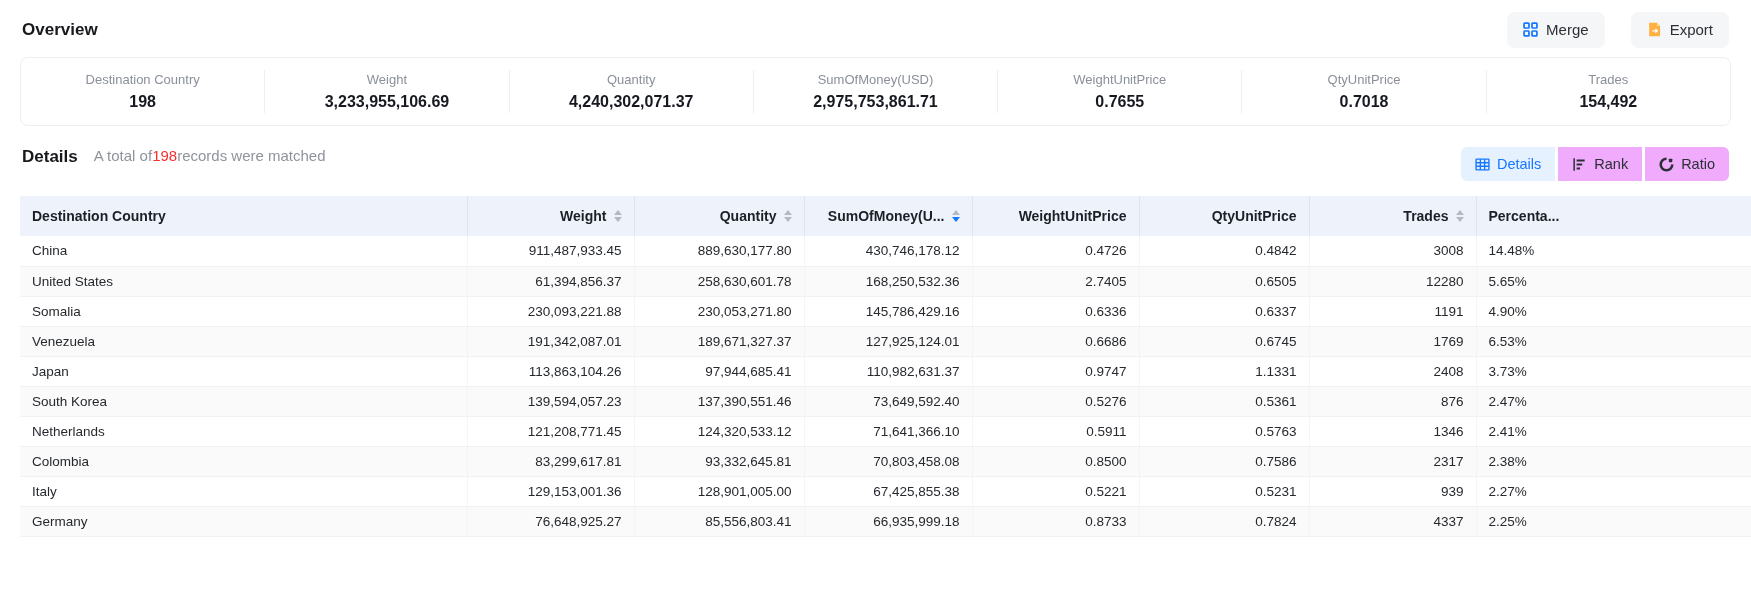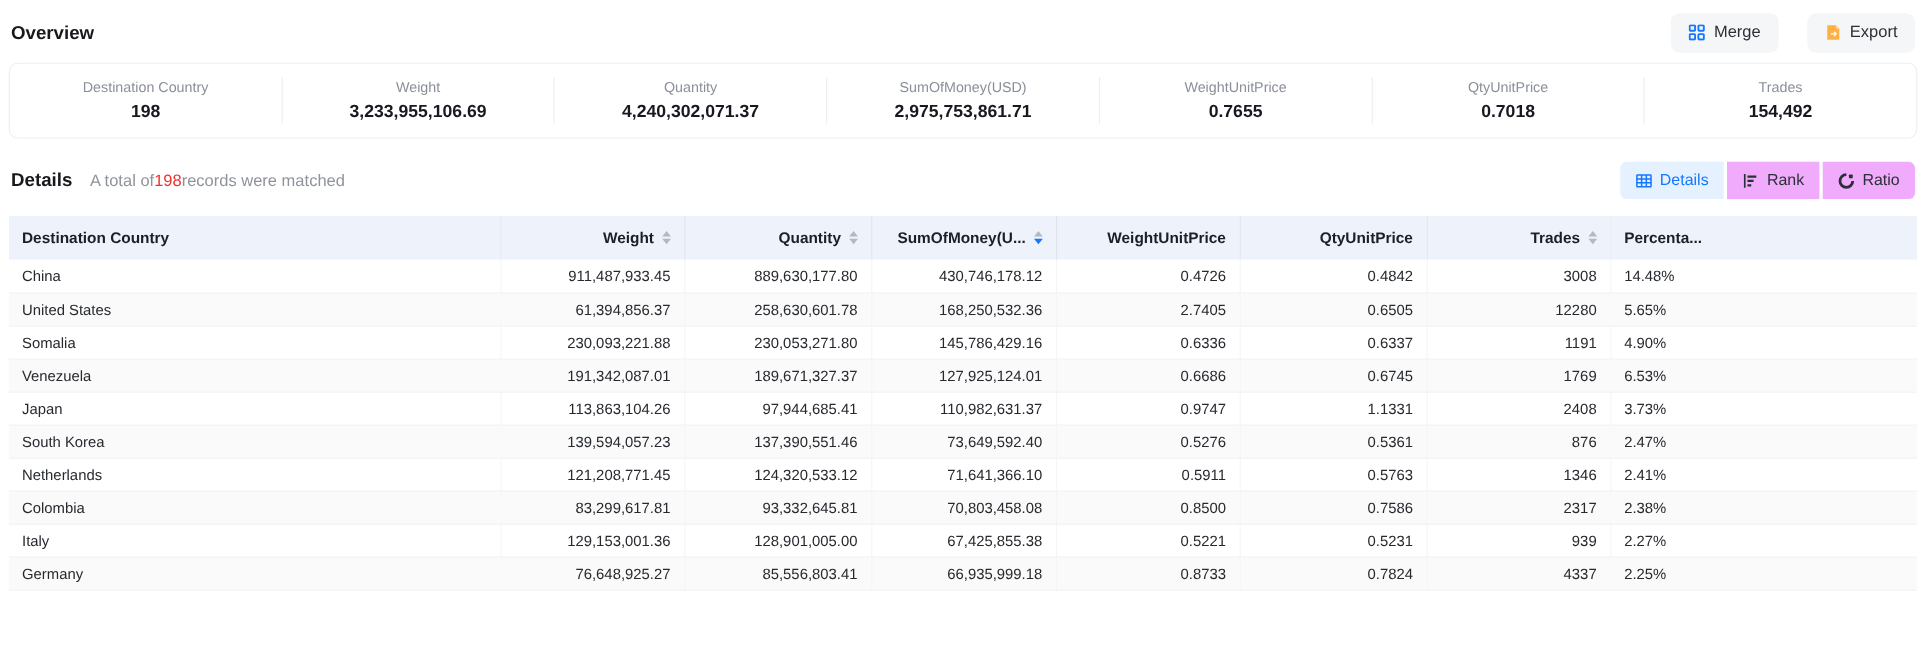--- a/index.html
+++ b/index.html
@@ -2,21 +2,21 @@
 <html><head>
 <meta charset="utf-8">
 <style>
   * { margin:0; padding:0; box-sizing:border-box; }
   html,body { background:#fff; }
   body {
     width:1751px; height:600px; overflow:hidden;
     font-family:"Liberation Sans","DejaVu Sans",sans-serif;
     color:#1f2329;
   }
-  .page { padding:0 8px; }
+  .page { padding:0 20px; }
 
   
   .top-bar { display:flex; align-items:center; justify-content:space-between; padding:11px 2px 0 2px; height:48px; }
   .page-title { font-size:17px; font-weight:bold; color:#17191d; }
   .top-actions { display:flex; gap:26px; }
   .soft-btn {
     display:inline-flex; align-items:center; gap:8px;
     height:36px; padding:0 16px; border:none; border-radius:8px;
     background:#f5f6f8; font-family:inherit; font-size:15px; color:#2b2f36; cursor:pointer;text-align:center;
   }
@@ -26,21 +26,21 @@
   .stats-card {
     margin-top:9px; border:1px solid #ebeef3; border-radius:8px;
     display:flex; padding:12px 0; background:#fff;
   }
   .stat { flex:1; text-align:center; border-right:1px solid #ebeef3; padding:2px 0; }
   .stat:last-child { border-right:none; }
   .stat-label { font-size:13px; color:#8a8f99; margin-bottom:6px; }
   .stat-value { font-size:16px; font-weight:bold; color:#16191f; }
 
   
-  .details-bar { display:flex; align-items:center; margin:21px 2px 15px 2px; height:34px; }
+  .details-bar { display:flex; margin:21px 2px 15px 2px; height:34px; }
   .matched { margin-left:16px; font-size:15px; color:#8f939b; display:flex; }
   .matched .red { color:#f53030; }
   .view-toggle { margin-left:auto; display:flex; gap:3px; }
   .toggle-btn {
     display:inline-flex; align-items:center; gap:7px;
     height:34px; padding:0 14px; border:none;
     background:#f0abfc; font-family:inherit; font-size:14.5px; color:#2b2f36; cursor:pointer;
   }
   .toggle-btn:first-child { border-radius:6px 0 0 6px; }
   .toggle-btn:last-child { border-radius:0 6px 6px 0; }

